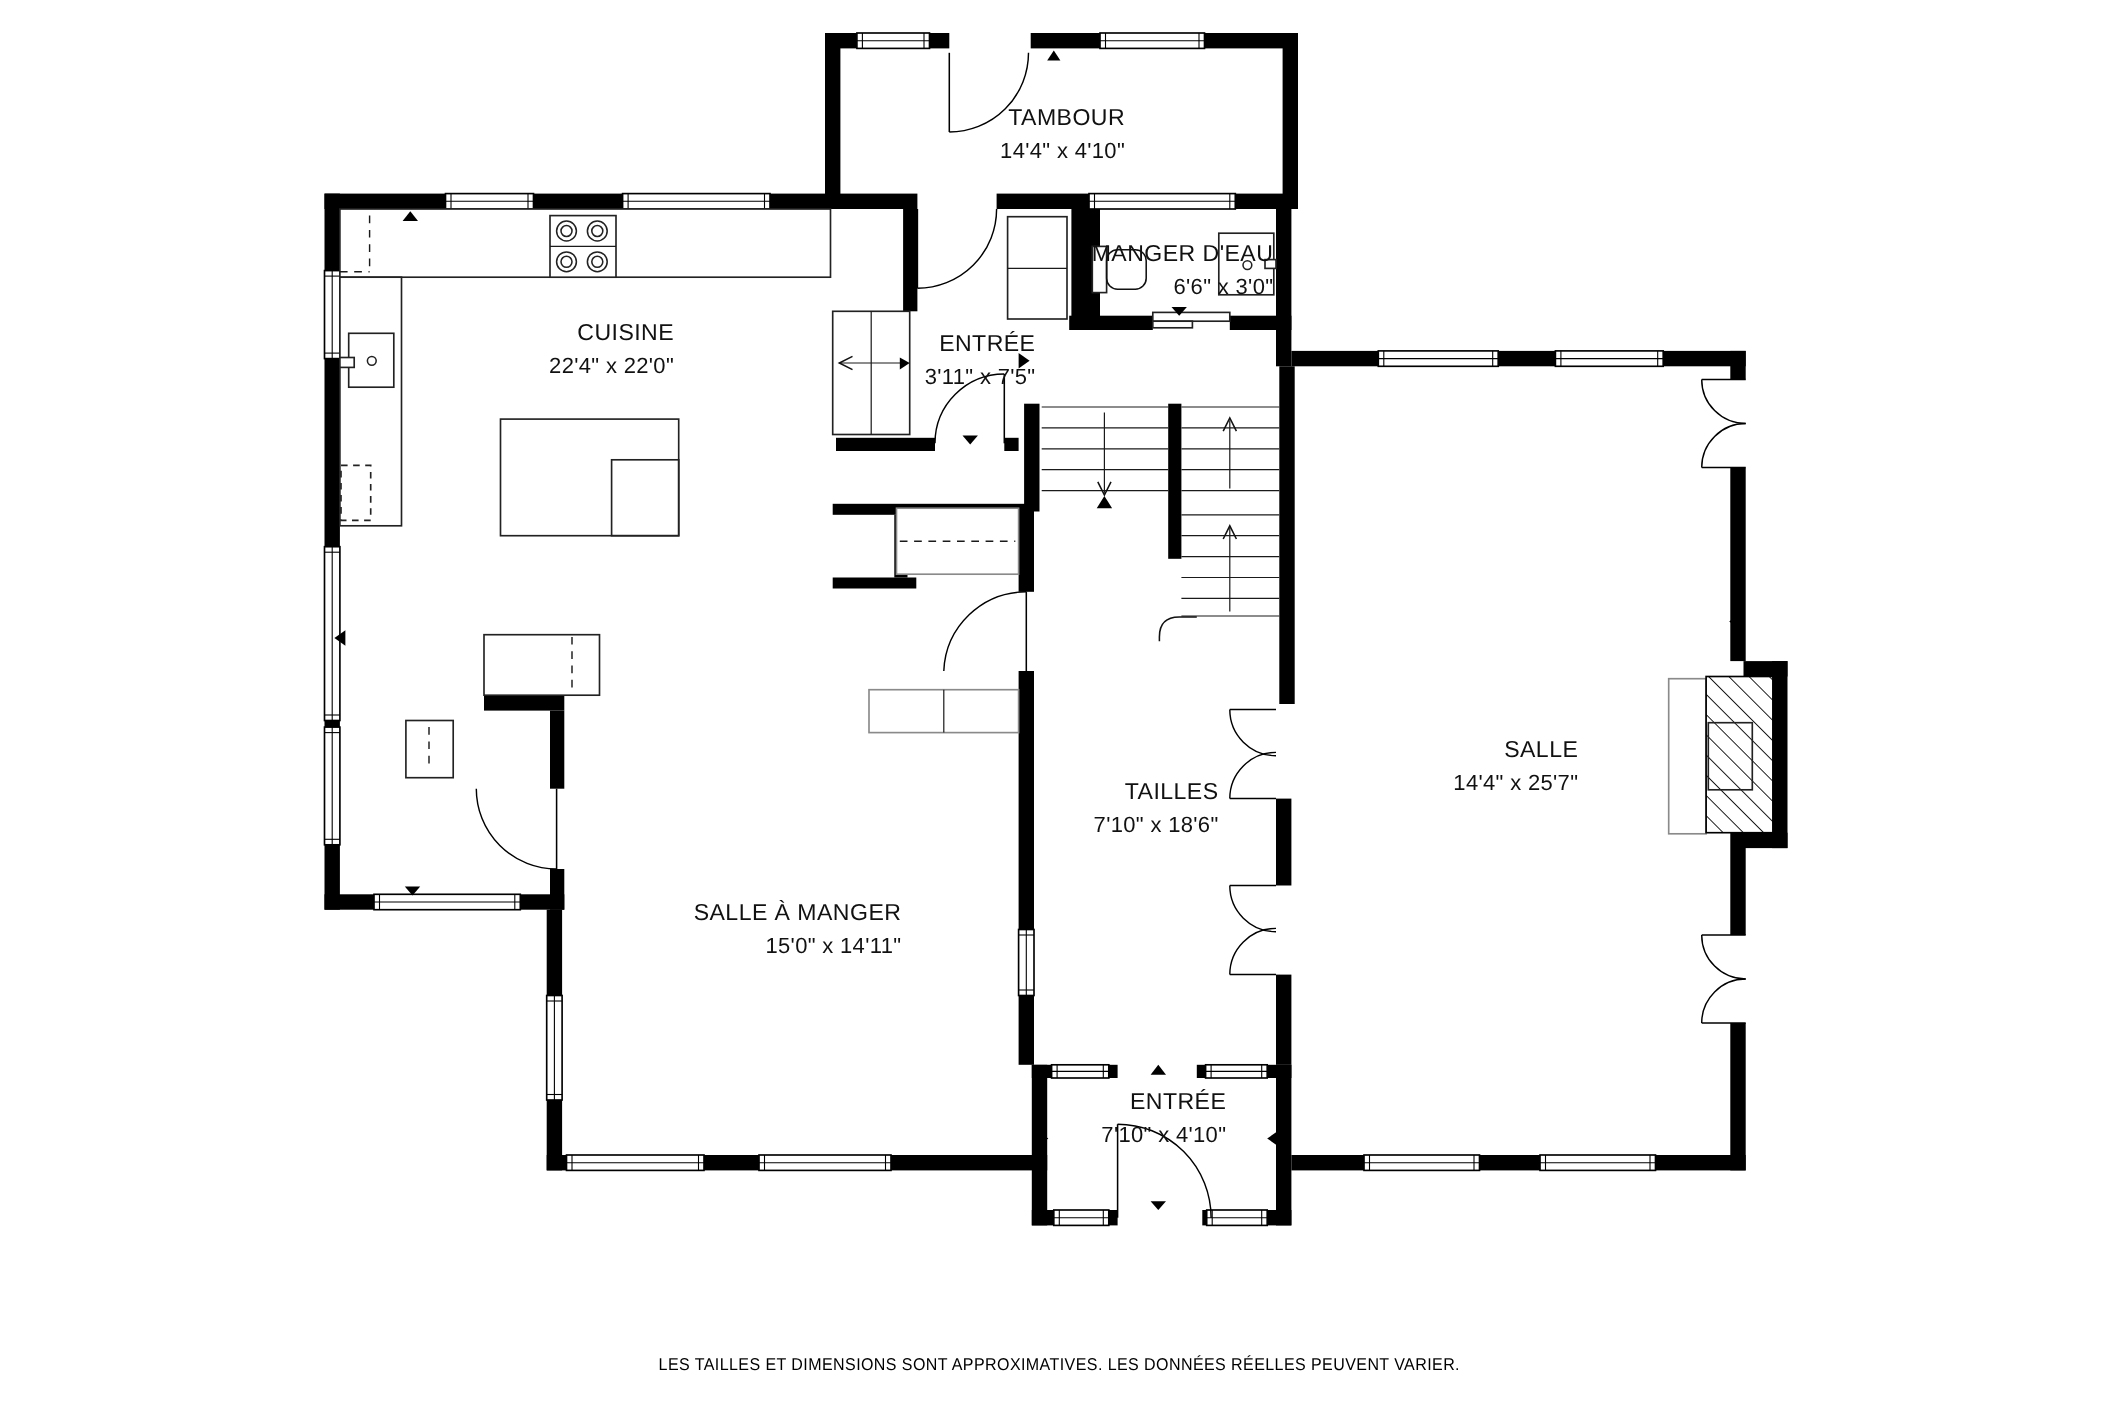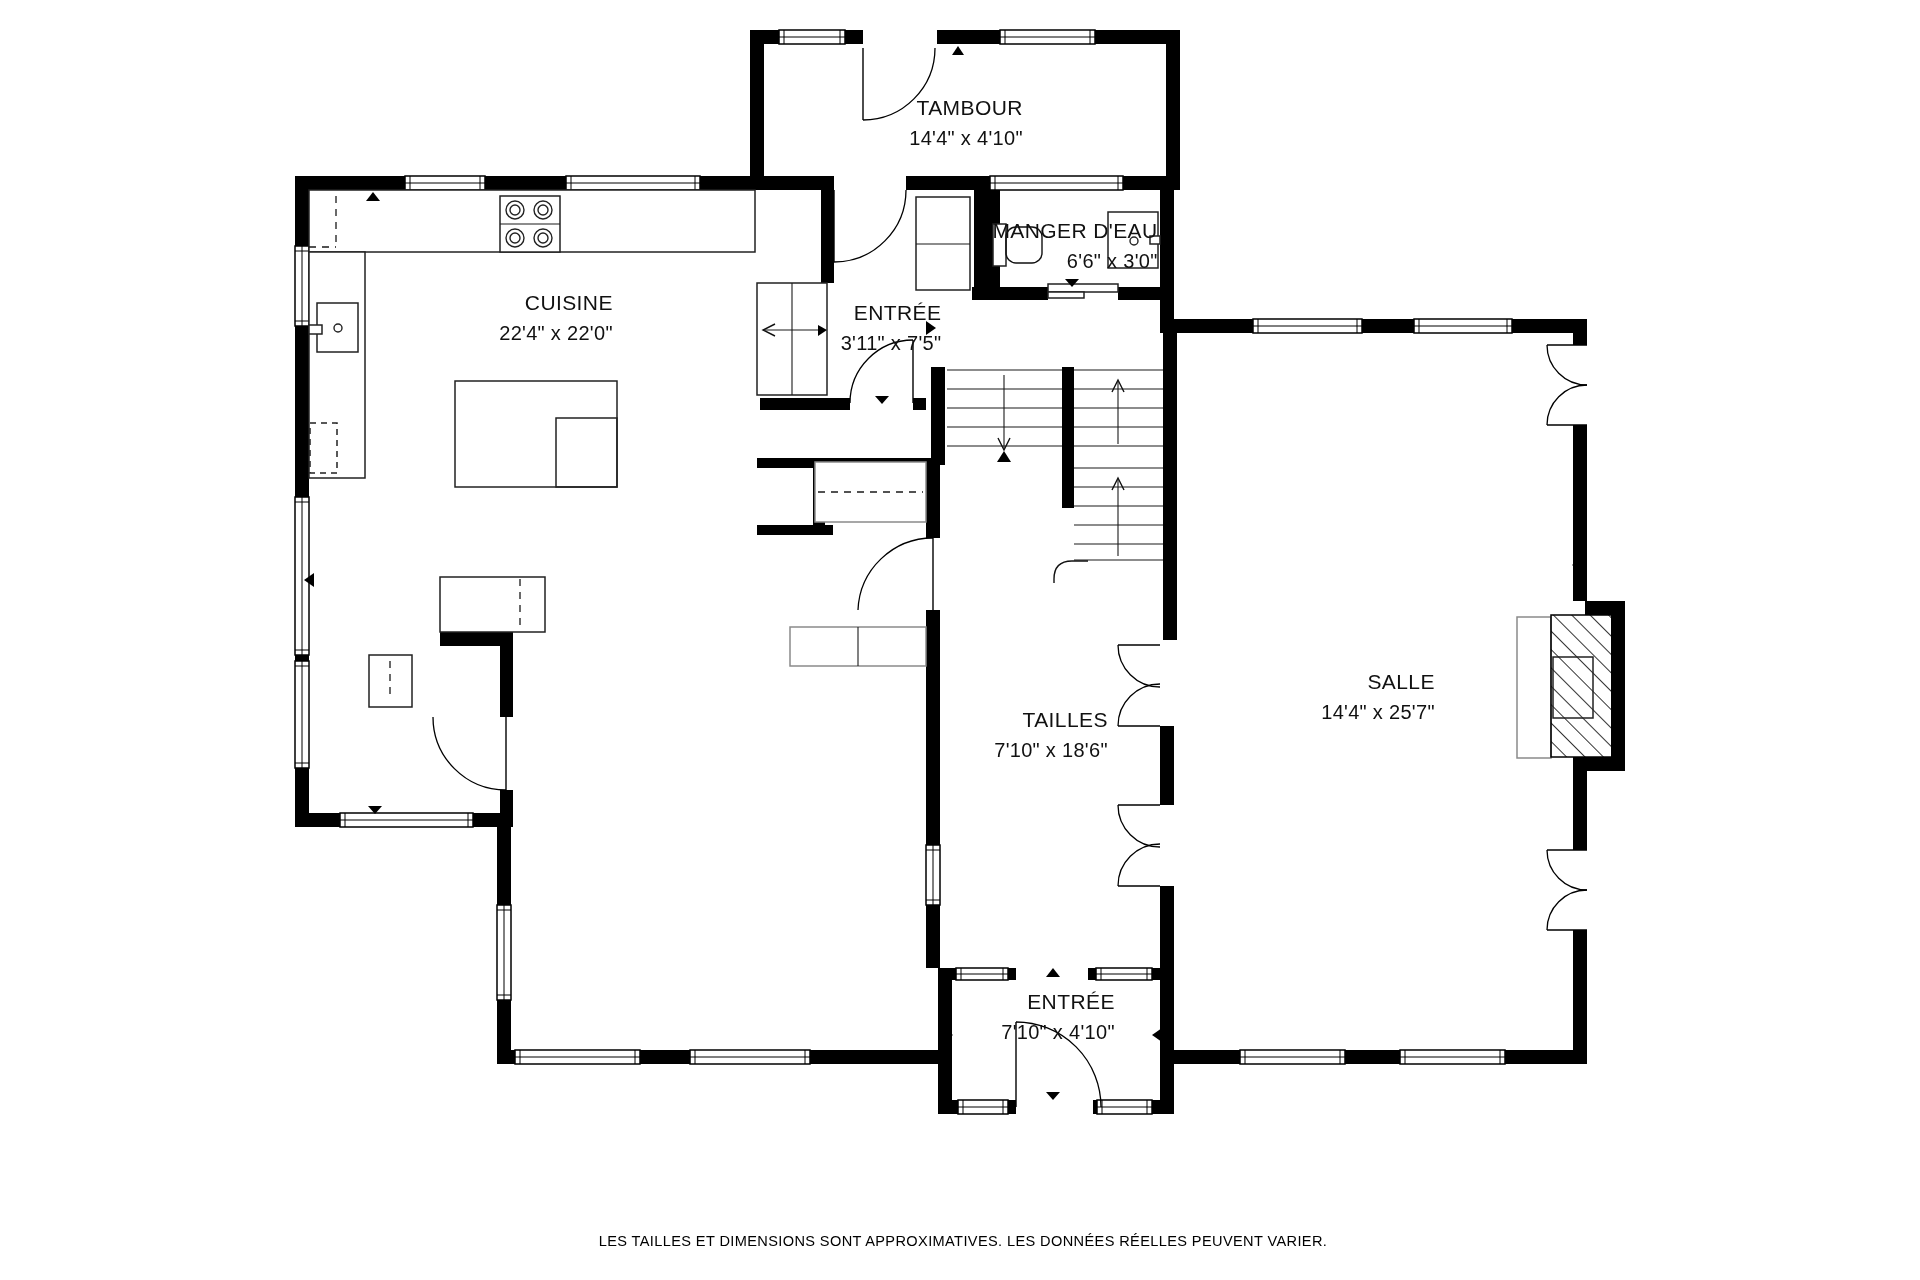--- a/index.html
+++ b/index.html
@@ -321,19 +321,23 @@
     <div class="rd">22'4" x 22'0"</div>
   </div>
   <div class="room-label" style="left:1051px;top:708px">
     <div class="rn">TAILLES</div>
     <div class="rd">7'10" x 18'6"</div>
   </div>
   <div class="room-label" style="left:1378px;top:670px">
     <div class="rn">SALLE</div>
     <div class="rd">14'4" x 25'7"</div>
   </div>
+  <div class="room-label" style="left:725px;top:818px">
+    <div class="rn">SALLE À MANGER</div>
+    <div class="rd">15'0" x 14'11"</div>
+  </div>
   <div class="room-label" style="left:1058px;top:990px">
     <div class="rn">ENTRÉE</div>
     <div class="rd">7'10" x 4'10"</div>
   </div>
 
   <div class="disclaimer">LES TAILLES ET DIMENSIONS SONT APPROXIMATIVES. LES DONNÉES RÉELLES PEUVENT VARIER.</div>
 </div>
 
 </body></html>

